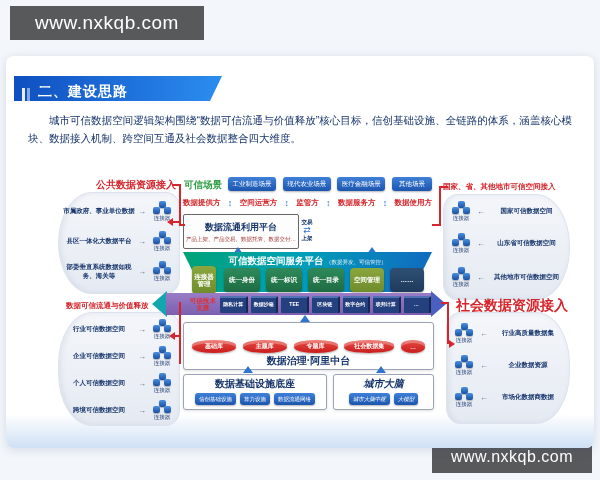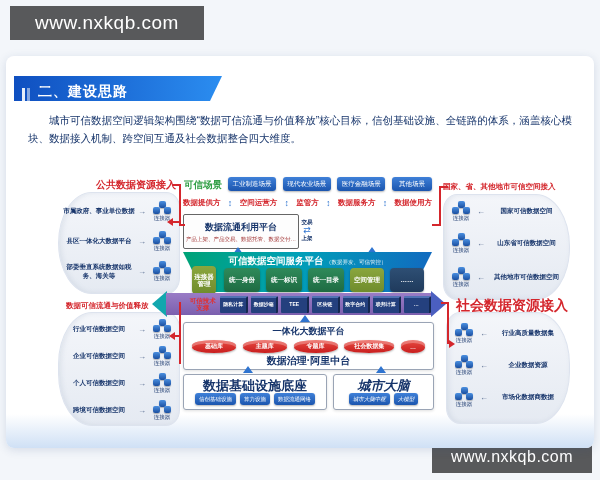--- a/index.html
+++ b/index.html
@@ -112,21 +112,21 @@
   .cyl-row{position:absolute;top:17px;left:8px;right:8px;display:flex;justify-content:space-between;}
   .cyl{height:13px;background:linear-gradient(180deg,#e84b42,#c81e1e);border-radius:50%/42%;
        box-shadow:inset 0 3px 0 rgba(255,255,255,.28),0 1px 2px rgba(0,0,0,.3);
        color:#fff;font-size:6px;font-weight:bold;display:flex;align-items:center;justify-content:center;}
   .bigbox .f{position:absolute;bottom:1px;left:0;right:0;text-align:center;color:#17356b;
              font-weight:bold;font-size:10px;}
 
   
   .botbox{background:#fff;border:1px solid #9aa4b5;border-radius:3px;box-shadow:0 1px 3px rgba(0,0,0,.12);}
   .botbox .t{position:absolute;top:2px;left:0;right:0;text-align:center;color:#17356b;
-             font-weight:bold;font-size:13px;}
+             font-weight:bold;font-size:10px;}
   .bot-chips{position:absolute;bottom:4px;left:4px;right:4px;display:flex;justify-content:center;gap:4px;}
   .bot-chips .chip{height:12px;font-size:5.5px;padding:0 4px;}
 
   
   .uparr{width:0;height:0;border-left:5px solid transparent;border-right:5px solid transparent;
          border-bottom:7px solid #2f74d0;}
   .rline{background:#d4262c;}
   .rtri-left{width:0;height:0;border-top:4px solid transparent;border-bottom:4px solid transparent;
              border-right:6px solid #d4262c;}
   .rtri-right{width:0;height:0;border-top:4px solid transparent;border-bottom:4px solid transparent;
@@ -379,21 +379,20 @@
     <div class="tbox">TEE</div>
     <div class="tbox">区块链</div>
     <div class="tbox">数字合约</div>
     <div class="tbox">联邦计算</div>
     <div class="tbox">…</div>
   </div>
 
   <div class="abs uparr" style="left:300px;top:315px;"></div>
 
   <div class="abs bigbox">
-    <div class="t">一体化大数据平台</div>
     <div class="cyl-row">
       <div class="cyl" style="width:44px;">基础库</div>
       <div class="cyl" style="width:44px;">主题库</div>
       <div class="cyl" style="width:44px;">专题库</div>
       <div class="cyl" style="width:50px;">社会数据集</div>
       <div class="cyl" style="width:24px;">…</div>
     </div>
     <div class="f">数据治理·阿里中台</div>
   </div>
 

